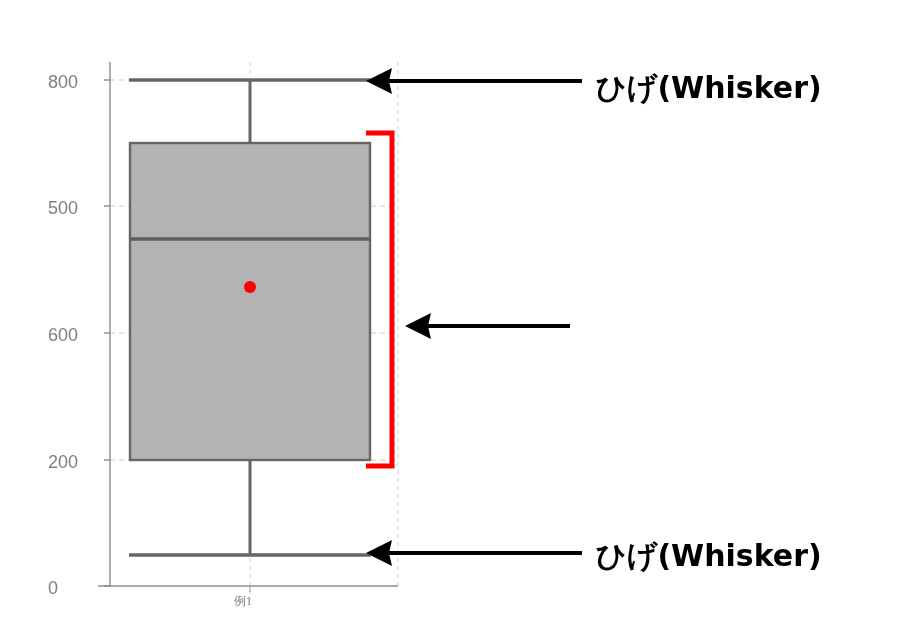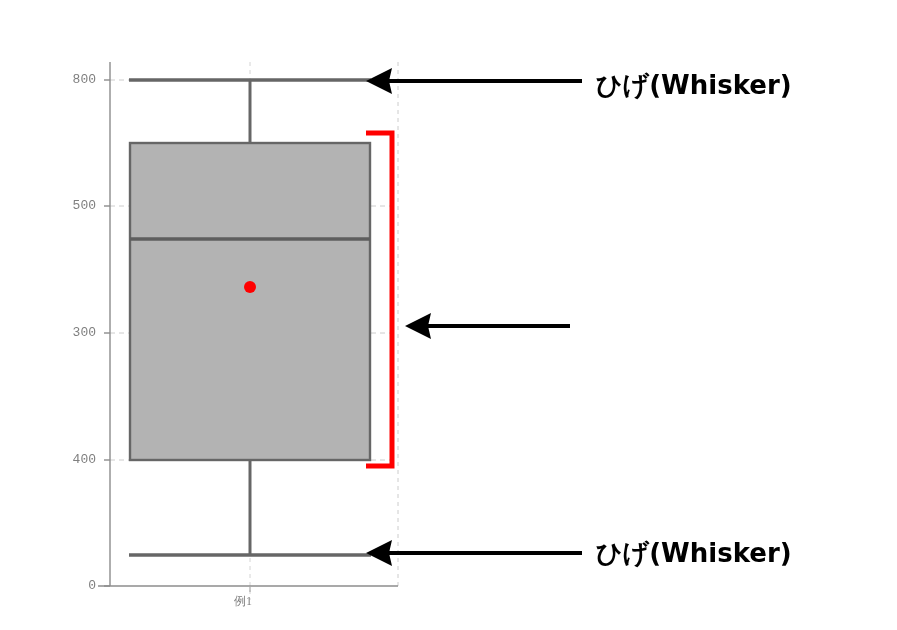--- a/index.html
+++ b/index.html
@@ -18,35 +18,35 @@
     position: absolute;
     left: 0;
     top: 0;
     width: 897px;
     height: 630px;
   }
   .annot-text {
     position: absolute;
     font-family: "DejaVu Sans", "Liberation Sans", sans-serif;
     font-weight: bold;
-    font-size: 26px;
+    font-size: 30px;
     color: #000000;
     white-space: nowrap;
     letter-spacing: 0px;
     text-align: center;
   }
   #annot-whisker-top-label { left: 596px; top: 68px; }
   #annot-box-label         { left: 578px; top: 308px; }
   #annot-whisker-bot-label { left: 596px; top: 536px; }
   .tick-label {
     position: absolute;
-    font-family: Liberation Mono, monospace;
-    font-size: 13px;
+    font-family: Liberation Sans, sans-serif;
+    font-size: 18px;
     color: #7f7f7f;
-    text-align: right;
+    text-align: left;
     white-space: nowrap;
   }
   .xtick-label {
     position: absolute;
     font-family: Liberation Serif, serif;
     font-size: 12px;
     color: #7f7f7f;
     white-space: nowrap;
   }
 </style>
@@ -109,22 +109,22 @@
     <g>
       <line x1="582" y1="553" x2="382" y2="553" stroke="#000000" stroke-width="4"></line>
       <path d="M 366 553 L 392 540 L 389 553 L 392 566 Z" fill="#000000"></path>
     </g>
 
   </svg>
 
   
   <div class="tick-label" style="left:48px; top:72px; width:48px;">800</div>
   <div class="tick-label" style="left:48px; top:198px; width:48px;">500</div>
-  <div class="tick-label" style="left:48px; top:325px; width:48px;">300</div>
-  <div class="tick-label" style="left:48px; top:452px; width:48px;">400</div>
+  <div class="tick-label" style="left:48px; top:325px; width:48px;">600</div>
+  <div class="tick-label" style="left:48px; top:452px; width:48px;">200</div>
   <div class="tick-label" style="left:48px; top:578px; width:48px;">0</div>
 
   
   <div class="xtick-label" style="left:234px; top:593px;">例1</div>
 
   
   <div class="annot-text" id="annot-whisker-top-label">ひげ(Whisker)</div>
   <div class="annot-text" id="annot-whisker-bot-label">ひげ(Whisker)</div>
 
 </div>

